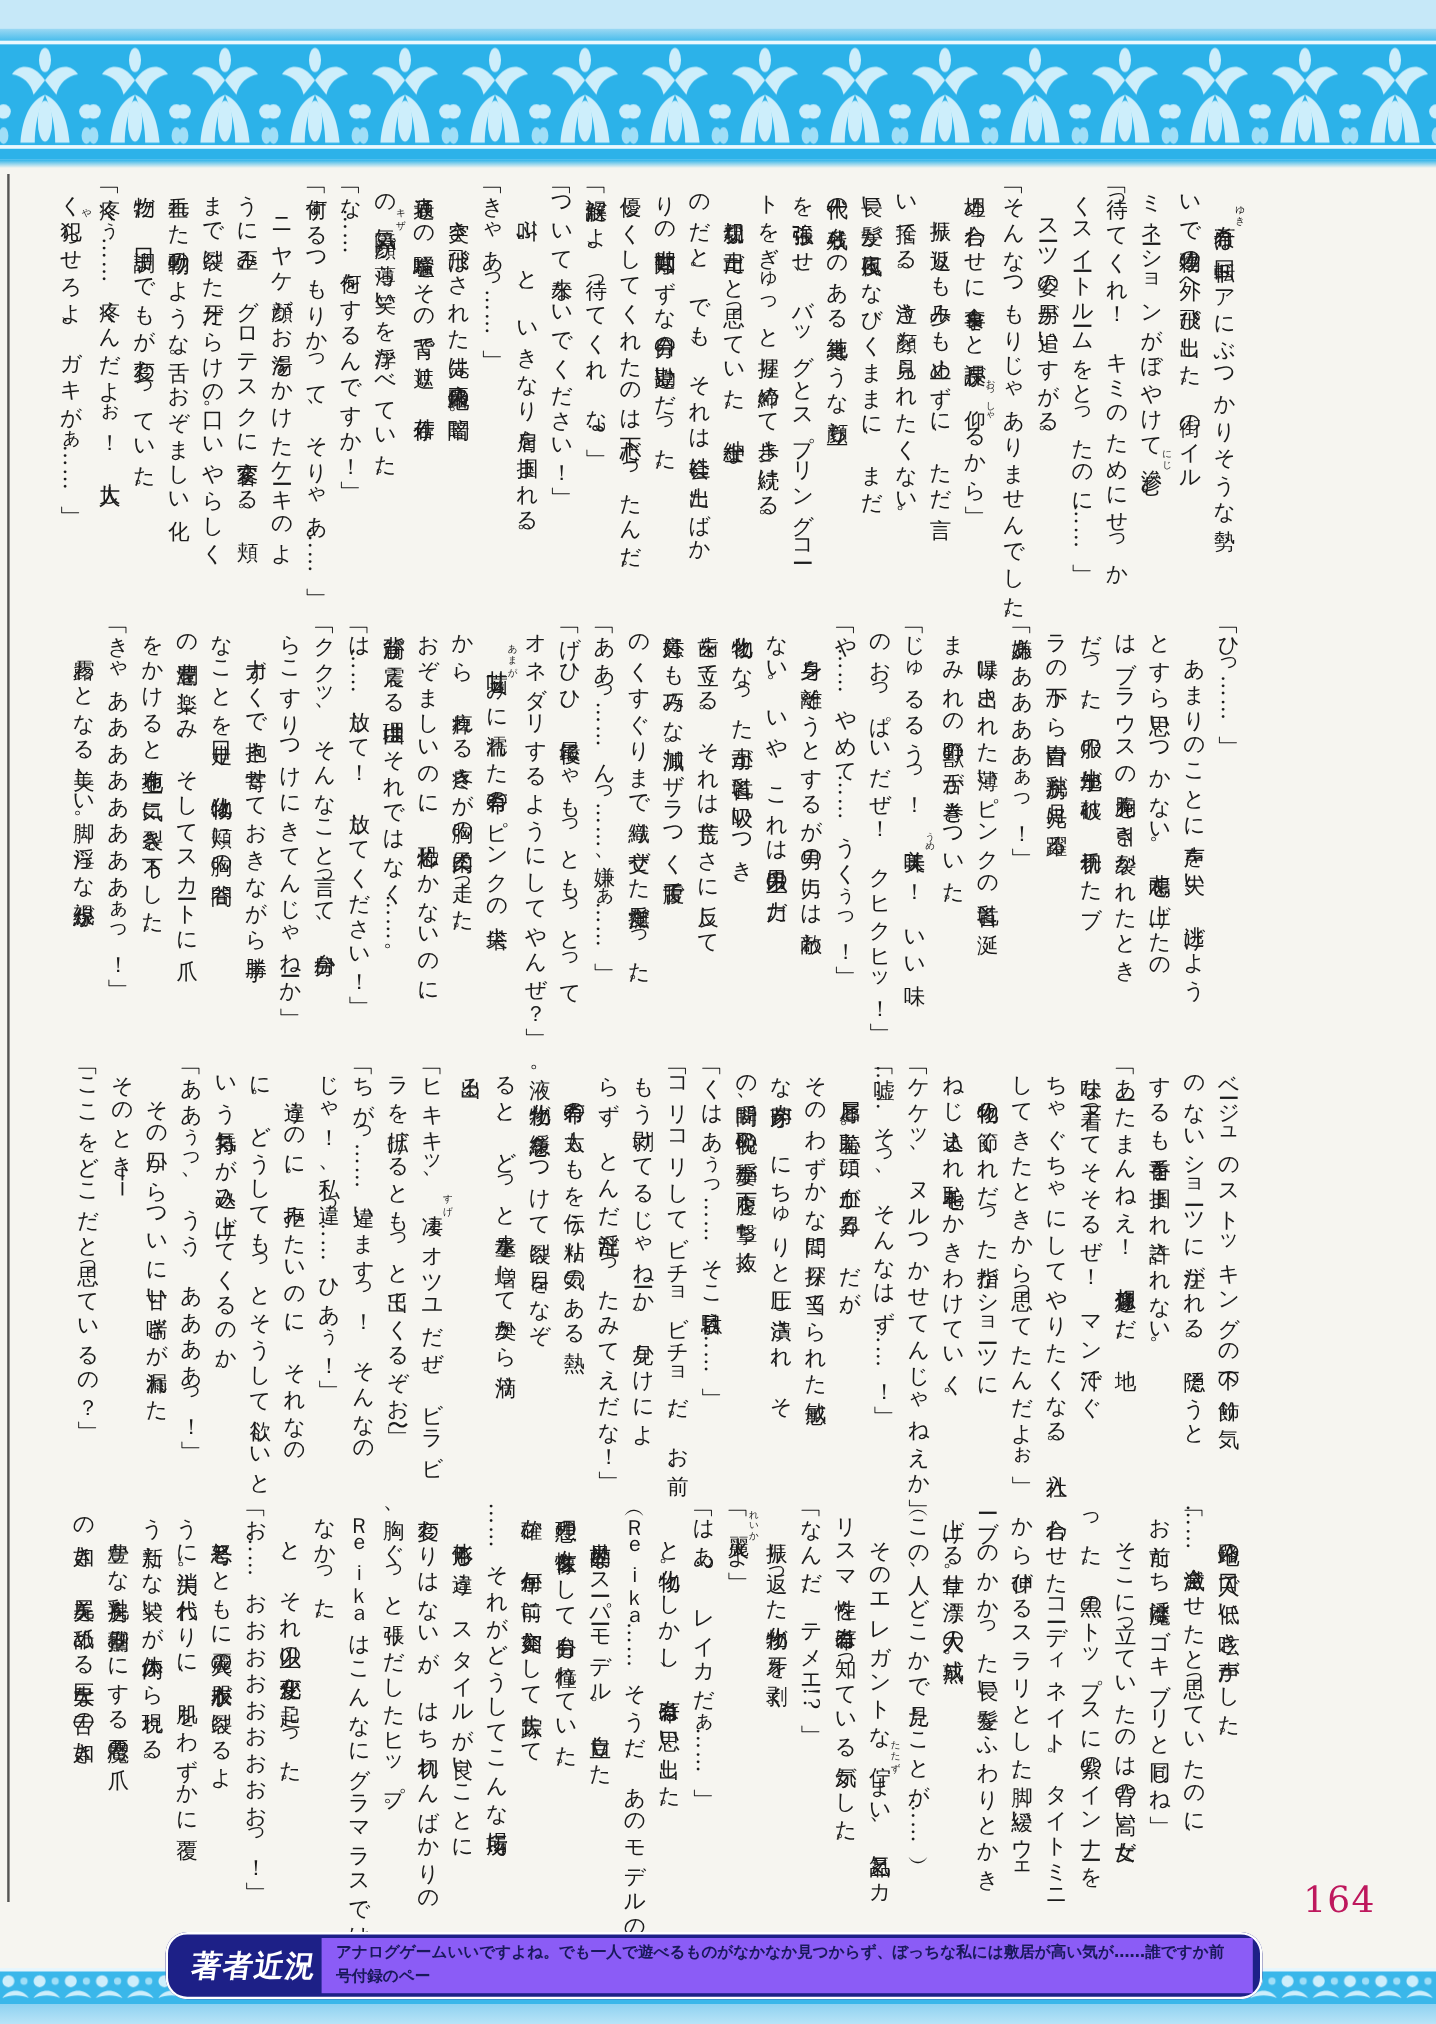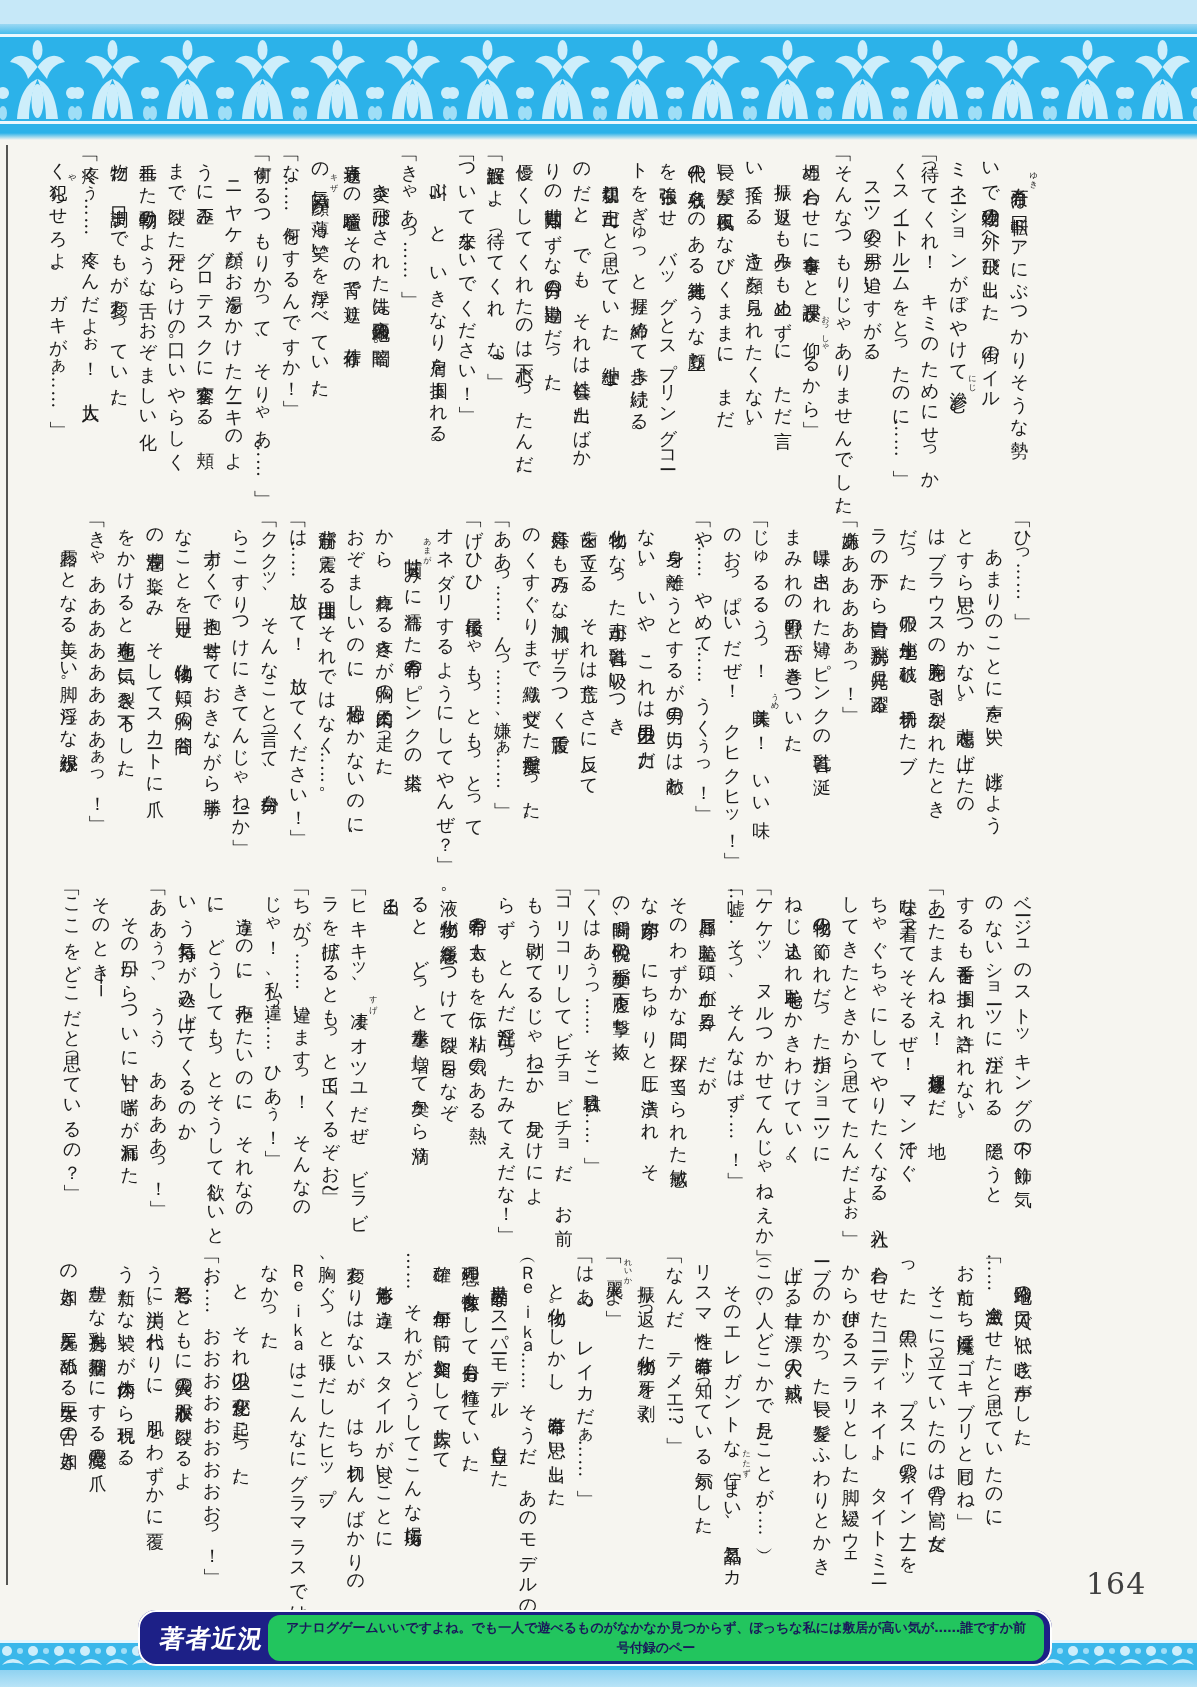--- a/index.html
+++ b/index.html
@@ -34,40 +34,40 @@
   .band .tcol{white-space:nowrap;}
   ruby{ruby-align:center;}
   rt{font-size:8px;letter-spacing:0;}
   #band1{top:150px;}
   #band2{top:516px;}
   #band3{top:884px;}
   #band4{top:1252px;}
   .gutter-line{position:absolute;left:6px;top:145px;width:2px;height:1440px;
     background:#1f1f1f;opacity:.75;}
   .page-number{position:absolute;left:1086px;top:1566px;
-    font-size:30px;color:#404040;letter-spacing:1px;}
+    font-size:30px;color:#be185d;letter-spacing:1px;}
   
   .footer-box{
     position:absolute;left:138px;top:1610px;width:914px;height:56px;
     background:#1d2087;border-radius:18px;z-index:5;
     box-shadow:0 0 0 2px #ffffff inset;
   }
   .footer-label{
     position:absolute;left:18px;top:0;height:56px;width:112px;
     display:flex;align-items:center;justify-content:center;
     color:#ffffff;font-family:"DejaVu Sans", sans-serif;
     font-weight:bold;font-size:25px;letter-spacing:1px;
     transform:skewX(-8deg);
   }
   .footer-inner{
     position:absolute;left:130px;top:5px;right:8px;bottom:5px;
-    background:#22c55e;border-radius:12px;
+    background:#8b5cf6;border-radius:0;
     padding:3px 12px 0 12px;box-sizing:border-box;
     font-family:"DejaVu Sans", sans-serif;
-    font-size:13px;font-weight:bold;line-height:1.55;color:#19195a;text-align:center;
+    font-size:13px;font-weight:bold;line-height:1.55;color:#19195a;
   }
 </style>
 </head>
 <body>
 
 <div class="border-top">
   <div class="trans"></div>
   <div class="line1"></div>
   <div class="patband">
     <svg width="1197" height="84">

